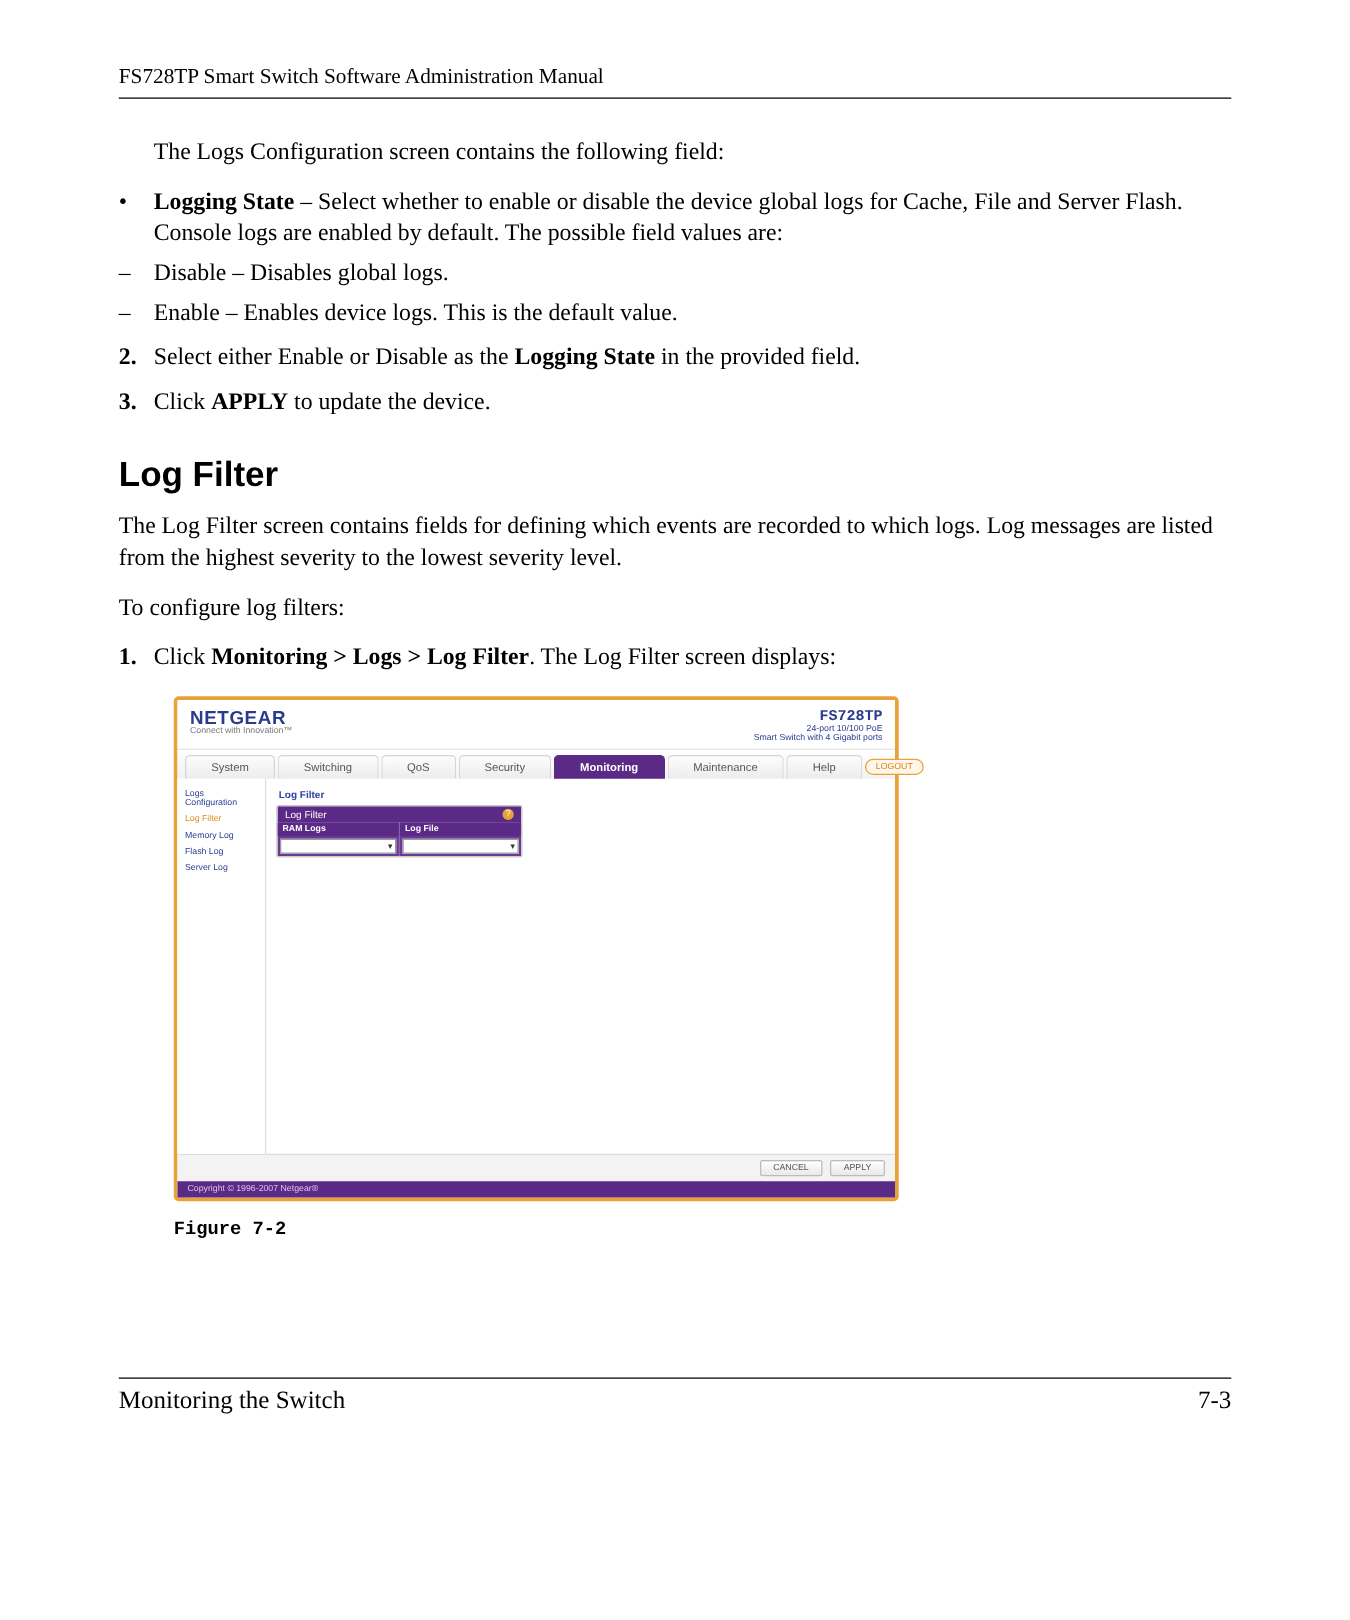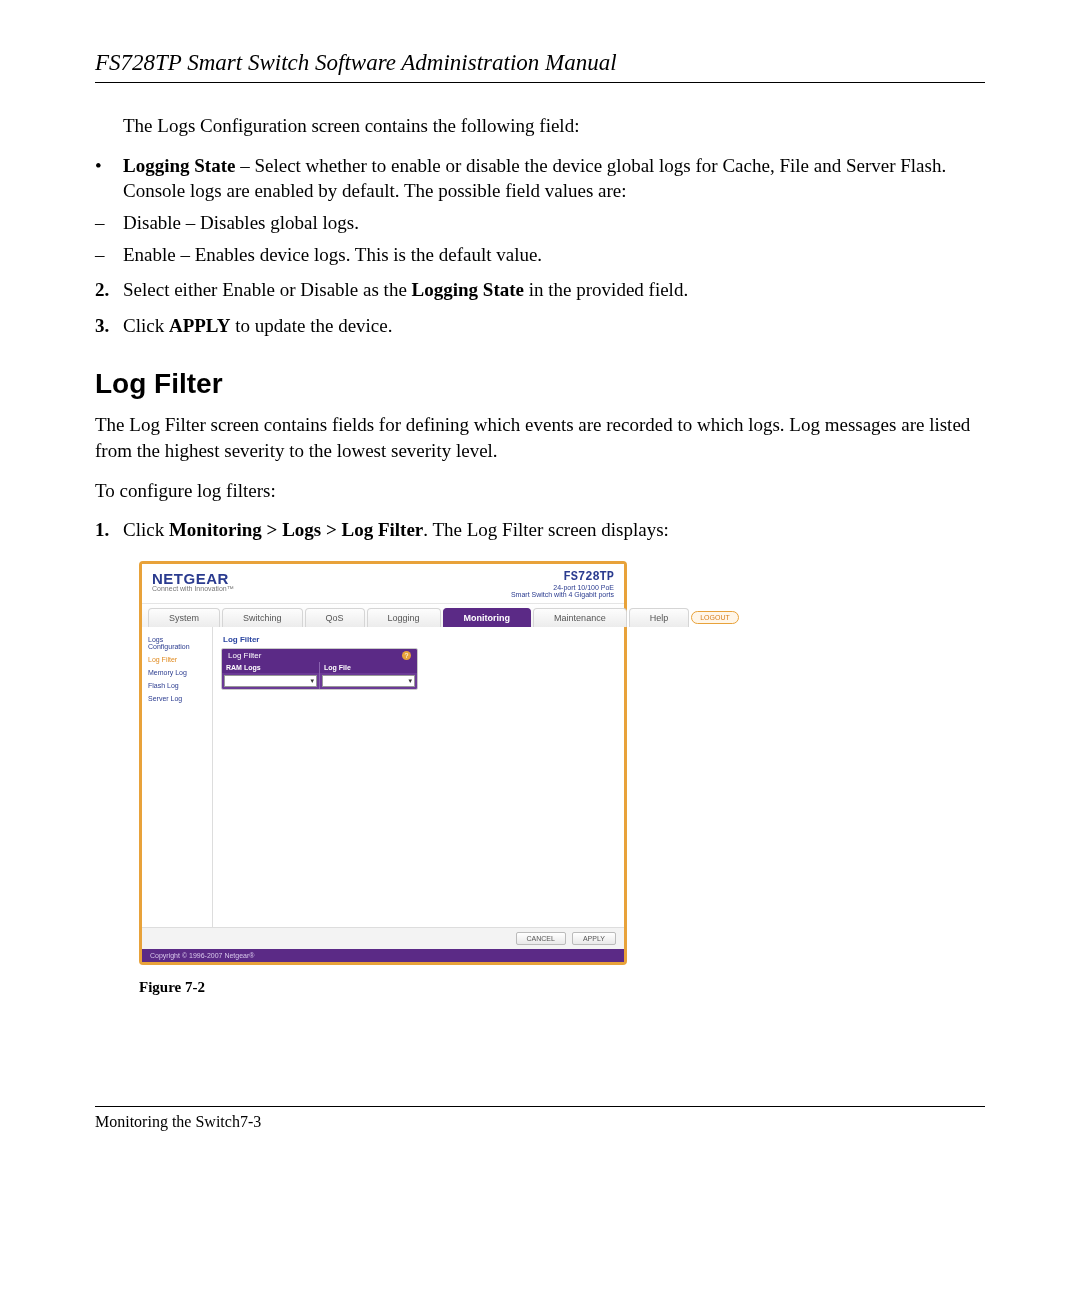--- a/index.html
+++ b/index.html
@@ -15,22 +15,21 @@
     padding: 50px 95px 40px 95px;
     box-sizing: border-box;
     width: 1080px;
   }
   .header-line {
     border-bottom: 1.5px solid #000;
     padding-bottom: 6px;
     margin-bottom: 30px;
   }
   .header-title {
-    font-style: italic;
-    font-size: 23px;
+    font-size: 17px;
   }
   .body-text { margin: 8px 0 14px 0; line-height: 1.35; }
   .indent1 { margin-left: 28px; }
   .indent2 { margin-left: 58px; }
   .bullet-row { display: flex; margin: 6px 0; line-height: 1.35; }
   .bullet-row .mark { width: 28px; flex: 0 0 28px; }
   .bullet-row .txt { flex: 1; }
   .num-row { display: flex; margin: 10px 0; line-height: 1.35; }
   .num-row .mark { width: 28px; flex: 0 0 28px; font-weight: bold; }
   .num-row .txt { flex: 1; }
@@ -38,21 +37,21 @@
   h2.section {
     font-family: Arial, Helvetica, sans-serif;
     font-weight: bold;
     font-size: 28px;
     margin: 30px 0 12px 0;
   }
 
   
   .figure-wrap {
     margin: 18px 0 6px 44px;
-    width: 488px;
+    width: 580px;
   }
   .app {
     border: 3px solid #e8a23a;
     border-radius: 4px;
     background: #fff;
     font-family: Arial, Helvetica, sans-serif;
     font-size: 9px;
     color: #333;
     position: relative;
   }
@@ -194,35 +193,35 @@
     border-radius: 2px;
   }
   .copyright {
     background: #5b2a86;
     color: #d9c8ec;
     font-size: 7px;
     padding: 3px 8px;
   }
 
   .figure-caption {
-    font-family: Liberation Serif, serif;
+    font-family: Liberation Mono, monospace;
     font-weight: bold;
     font-size: 15px;
     margin: 14px 0 0 0;
   }
 
   .footer {
     margin-top: 110px;
   }
   .footer-line {
     border-top: 1.5px solid #000;
     padding-top: 6px;
     display: flex;
-    justify-content: flex-start;
-    font-size: 16px;
+    justify-content: space-between;
+    font-size: 20px;
   }
   .footer-version {
     text-align: center;
     font-style: italic;
     font-size: 17px;
     margin-top: 14px;
   }
 </style>
 </head>
 <body>
@@ -285,21 +284,21 @@
           <div class="m">FS728TP</div>
           <div class="d">24-port 10/100 PoE</div>
           <div class="d">Smart Switch with 4 Gigabit ports</div>
         </div>
       </div>
 
       <div class="tabbar">
         <div class="tab">System</div>
         <div class="tab">Switching</div>
         <div class="tab">QoS</div>
-        <div class="tab">Logging</div>
+        <div class="tab">Security</div>
         <div class="tab active">Monitoring</div>
         <div class="tab">Maintenance</div>
         <div class="tab">Help</div>
         <div class="logout">LOGOUT</div>
       </div>
 
 
       <div class="app-body">
         <div class="sidebar">
           <div class="side-item">Logs Configuration</div>

